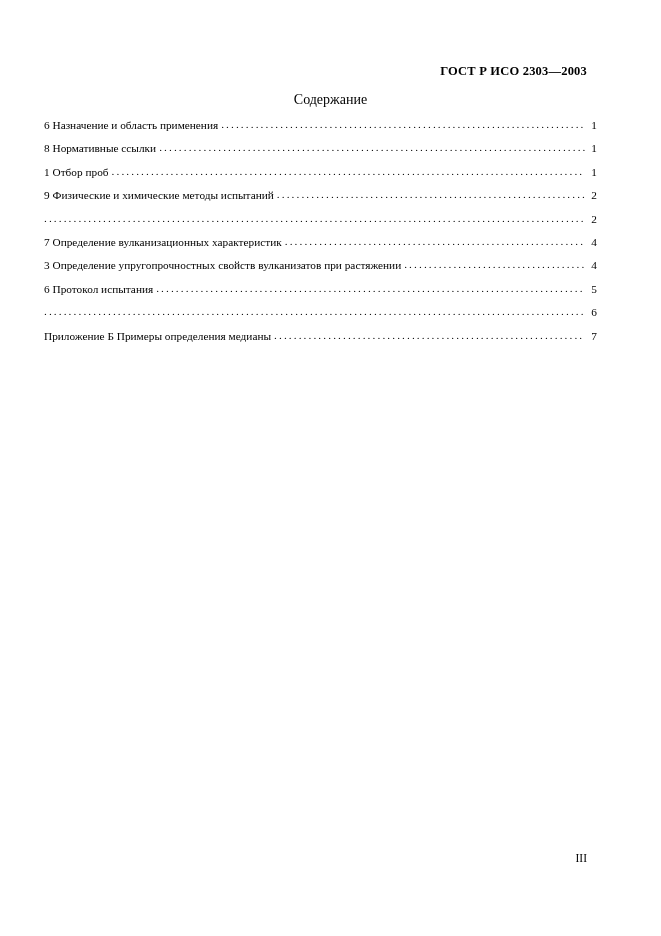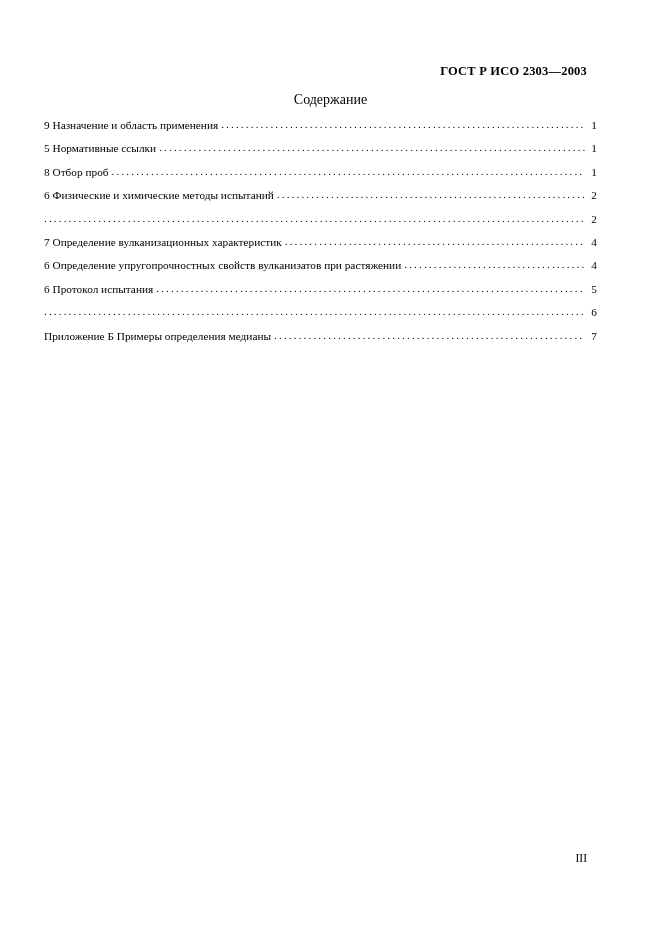--- a/index.html
+++ b/index.html
@@ -87,50 +87,50 @@
 <body>
 
 <div class="page">
 
   <div class="doc-header">ГОСТ Р ИСО 2303—2003</div>
 
   <div class="toc-title">Содержание</div>
 
   <div class="toc" id="toc-list">
       <div class="toc-entry">
-        <span class="toc-label">9  Назначение и область применения</span>
+        <span class="toc-label">6  Назначение и область применения</span>
         <span class="toc-dots">........................................................................................................................................................................................................</span>
         <span class="toc-page">1</span>
       </div>
       <div class="toc-entry">
-        <span class="toc-label">5  Нормативные ссылки</span>
+        <span class="toc-label">8  Нормативные ссылки</span>
         <span class="toc-dots">........................................................................................................................................................................................................</span>
         <span class="toc-page">1</span>
       </div>
       <div class="toc-entry">
-        <span class="toc-label">8  Отбор проб</span>
+        <span class="toc-label">1  Отбор проб</span>
         <span class="toc-dots">........................................................................................................................................................................................................</span>
         <span class="toc-page">1</span>
       </div>
       <div class="toc-entry">
-        <span class="toc-label">6  Физические и химические методы испытаний</span>
+        <span class="toc-label">9  Физические и химические методы испытаний</span>
         <span class="toc-dots">........................................................................................................................................................................................................</span>
         <span class="toc-page">2</span>
       </div>
       <div class="toc-entry">
         <span class="toc-dots">........................................................................................................................................................................................................</span>
         <span class="toc-page">2</span>
       </div>
       <div class="toc-entry">
         <span class="toc-label">7  Определение вулканизационных характеристик</span>
         <span class="toc-dots">........................................................................................................................................................................................................</span>
         <span class="toc-page">4</span>
       </div>
       <div class="toc-entry">
-        <span class="toc-label">6  Определение упругопрочностных свойств вулканизатов при растяжении</span>
+        <span class="toc-label">3  Определение упругопрочностных свойств вулканизатов при растяжении</span>
         <span class="toc-dots">........................................................................................................................................................................................................</span>
         <span class="toc-page">4</span>
       </div>
       <div class="toc-entry">
         <span class="toc-label">6  Протокол испытания</span>
         <span class="toc-dots">........................................................................................................................................................................................................</span>
         <span class="toc-page">5</span>
       </div>
       <div class="toc-entry">
         <span class="toc-dots">........................................................................................................................................................................................................</span>

